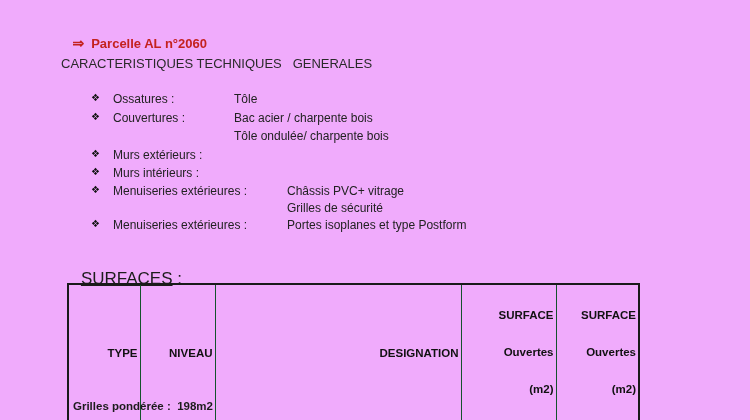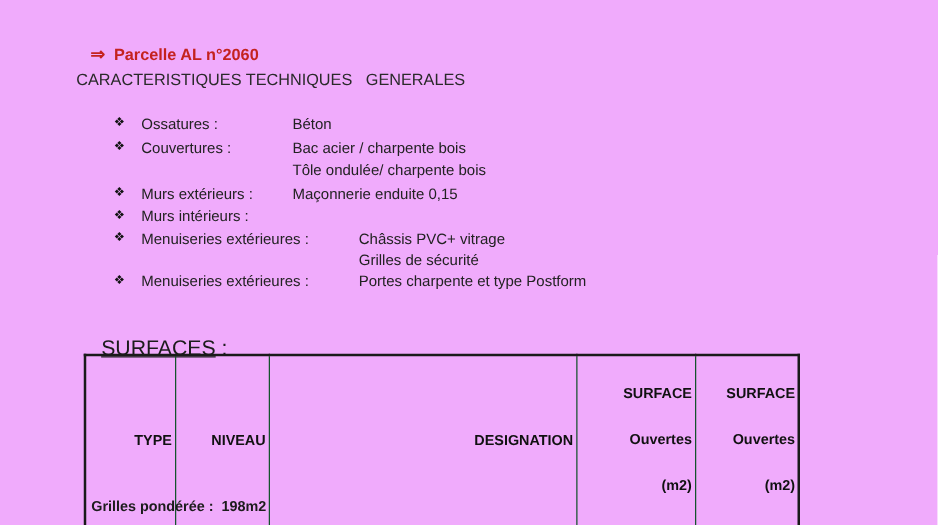--- a/index.html
+++ b/index.html
@@ -82,51 +82,50 @@
 
   <div class="doc-heading">
     <span class="arrow">⇒</span><span>Parcelle AL n°2060</span>
   </div>
 
   <div class="section-title">CARACTERISTIQUES TECHNIQUES   GENERALES</div>
 
   <div class="spec-row" style="top:92px">
     <span class="bullet">❖</span>
     <span class="label">Ossatures :</span>
-    <span class="val-1">Béton</span>
+    <span class="val-1">Tôle</span>
   </div>
   <div class="spec-row" style="top:111px">
     <span class="bullet">❖</span>
     <span class="label">Couvertures :</span>
     <span class="val-1">Bac acier / charpente bois</span>
   </div>
   <div class="spec-row" style="top:129px">
     <span class="val-1">Tôle ondulée/ charpente bois</span>
   </div>
   <div class="spec-row" style="top:148px">
     <span class="bullet">❖</span>
     <span class="label">Murs extérieurs :</span>
-    <span class="val-1">Maçonnerie enduite 0,15</span>
   </div>
   <div class="spec-row" style="top:166px">
     <span class="bullet">❖</span>
     <span class="label">Murs intérieurs :</span>
   </div>
   <div class="spec-row" style="top:184px">
     <span class="bullet">❖</span>
     <span class="label">Menuiseries extérieures :</span>
     <span class="val-2">Châssis PVC+ vitrage</span>
   </div>
   <div class="spec-row" style="top:201px">
     <span class="val-2">Grilles de sécurité</span>
   </div>
   <div class="spec-row" style="top:218px">
     <span class="bullet">❖</span>
     <span class="label">Menuiseries extérieures :</span>
-    <span class="val-2">Portes charpente et type Postform</span>
+    <span class="val-2">Portes isoplanes et type Postform</span>
   </div>
 
   <div class="surfaces-heading">
     <span class="u">SURFACES</span><span> :</span>
   </div>
 
   <table class="surf-table">
     <colgroup>
       <col style="width:72px">
       <col style="width:75px">

